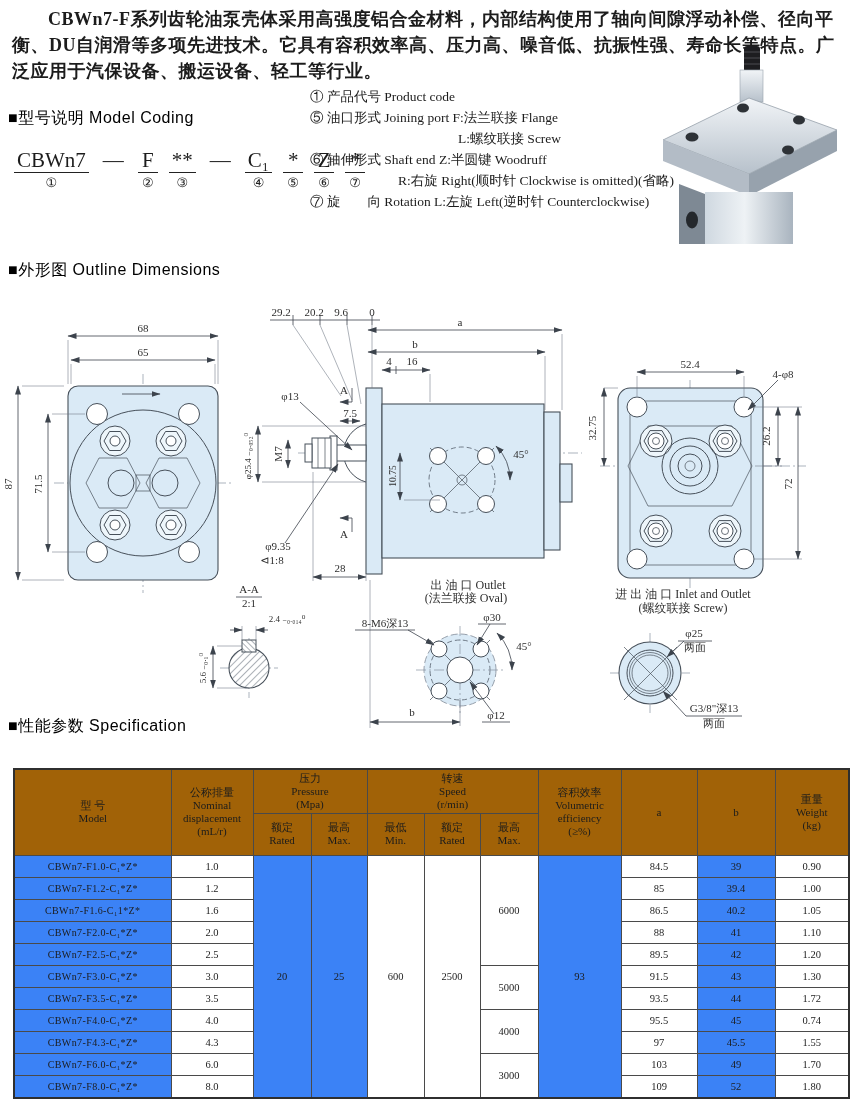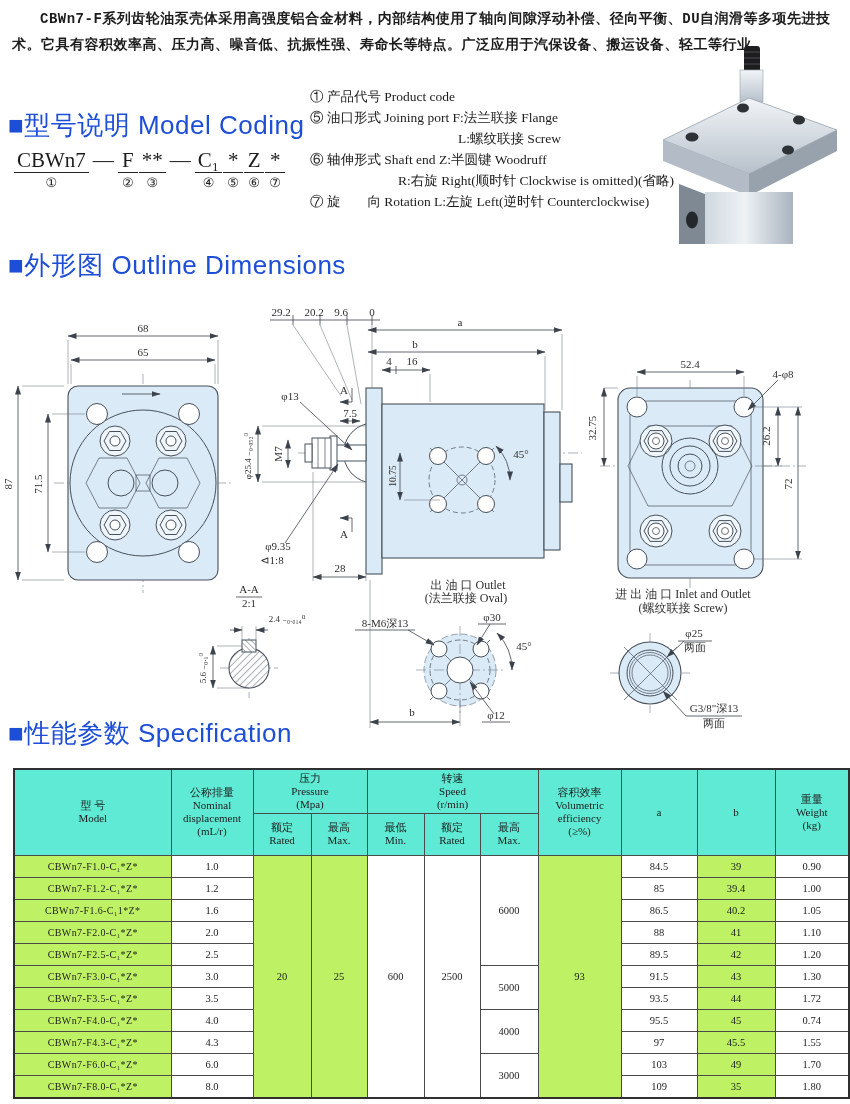--- a/index.html
+++ b/index.html
@@ -1,26 +1,26 @@
 <!DOCTYPE html>
 <html><head>
 <meta charset="utf-8">
 <style>
   html,body{margin:0;padding:0;background:#fff;}
   body{width:850px;height:1104px;position:relative;font-family:"Liberation Serif","DejaVu Serif",serif;color:#1c1c1c;overflow:hidden;}
   .abs{position:absolute;}
   
-  #intro{left:12px;top:6px;width:828px;font-size:14px;line-height:26px;text-indent:2em;font-weight:600;letter-spacing:0.5px;font-family:Liberation Mono, monospace;}
+  #intro{left:12px;top:6px;width:828px;font-size:18px;line-height:26px;text-indent:2em;font-weight:600;letter-spacing:0.5px;}
   
-  .sec-head{font-family:"Liberation Sans","DejaVu Sans",sans-serif;font-size:26px;font-weight:500;letter-spacing:0.5px;color:#1d4ed8;}
+  .sec-head{font-family:"Liberation Sans","DejaVu Sans",sans-serif;font-size:16px;font-weight:500;letter-spacing:0.5px;color:#000000;}
   #head-coding{left:8px;top:108px;}
-  #head-outline{left:8px;top:248px;}
+  #head-outline{left:8px;top:260px;}
   #head-spec{left:8px;top:716px;}
   
-  #code-formula{left:14px;top:148px;display:flex;align-items:flex-start;gap:1px;}
+  #code-formula{left:14px;top:148px;display:flex;align-items:flex-start;gap:11px;}
   .seg{display:flex;flex-direction:column;align-items:center;}
   .seg-t{font-size:21px;line-height:24px;border-bottom:1.5px solid #222;padding:0 3px;min-width:14px;text-align:center;}
   .seg-t.plain{border-bottom:none;}
   .seg-n{font-size:13px;margin-top:2px;color:#222;}
   
   #code-notes{left:310px;top:86px;width:548px;}
   .note-line{font-size:13.5px;line-height:21px;white-space:nowrap;}
   .ind1{padding-left:88px;}
   .ind2{padding-left:148px;}
   
@@ -30,23 +30,23 @@
   .lnt{fill:none;stroke:#47505a;stroke-width:0.7;}
   .body{fill:#daeaf6;stroke:#47505a;stroke-width:1.1;}
   .wh{fill:#ffffff;stroke:#47505a;stroke-width:1;}
   .cl{fill:none;stroke:#8892a0;stroke-width:0.7;stroke-dasharray:10 3 2 3;}
   .dsh{fill:none;stroke:#55606c;stroke-width:0.8;stroke-dasharray:5 3;}
   .dim{stroke:#3c434c;stroke-width:0.8;fill:none;}
   .ext{stroke:#6b7480;stroke-width:0.55;fill:none;}
   
   #spec-table{left:13px;top:768px;width:835px;border-collapse:collapse;table-layout:fixed;font-family:"Liberation Serif","DejaVu Serif",serif;border:2px solid #2f2f2f;}
   #spec-table th,#spec-table td{border:1px solid #4a4a4a;text-align:center;vertical-align:middle;padding:0;}
-  #spec-table th{background:#5eead4;font-weight:normal;font-size:11px;line-height:13px;white-space:pre-line;}
+  #spec-table th{background:#a16207;font-weight:normal;font-size:11px;line-height:13px;white-space:pre-line;}
   #spec-table td{font-size:10.5px;height:21px;background:#fff;}
-  #spec-table td.blue{background:#bef264;margin-left:20px;}
+  #spec-table td.blue{background:#3b82f6;margin-left:20px;}
   #spec-table td.model-cell{font-size:10px;letter-spacing:0.4px;}
   .hr1{height:44px;}
   .hr2{height:42px;}
 </style>
 </head>
 <body>
 
 <div id="intro" class="abs">CBWn7-F系列齿轮油泵壳体采用高强度铝合金材料，内部结构使用了轴向间隙浮动补偿、径向平衡、DU自润滑等多项先进技术。它具有容积效率高、压力高、噪音低、抗振性强、寿命长等特点。广泛应用于汽保设备、搬运设备、轻工等行业。</div>
 
 <div class="abs" style="left:645px;top:44px;width:205px;height:200px;">
@@ -513,17 +513,17 @@
         <td>6.0</td>
         <td rowspan="2">3000</td>
         <td>103</td>
         <td class="blue">49</td>
         <td>1.70</td>
       </tr>
       <tr>
         <td class="blue model-cell">CBWn7-F8.0-C₁*Z*</td>
         <td>8.0</td>
         <td>109</td>
-        <td class="blue">35</td>
+        <td class="blue">52</td>
         <td>1.80</td>
       </tr>
     </tbody>
 </table>
 
 </body></html>

